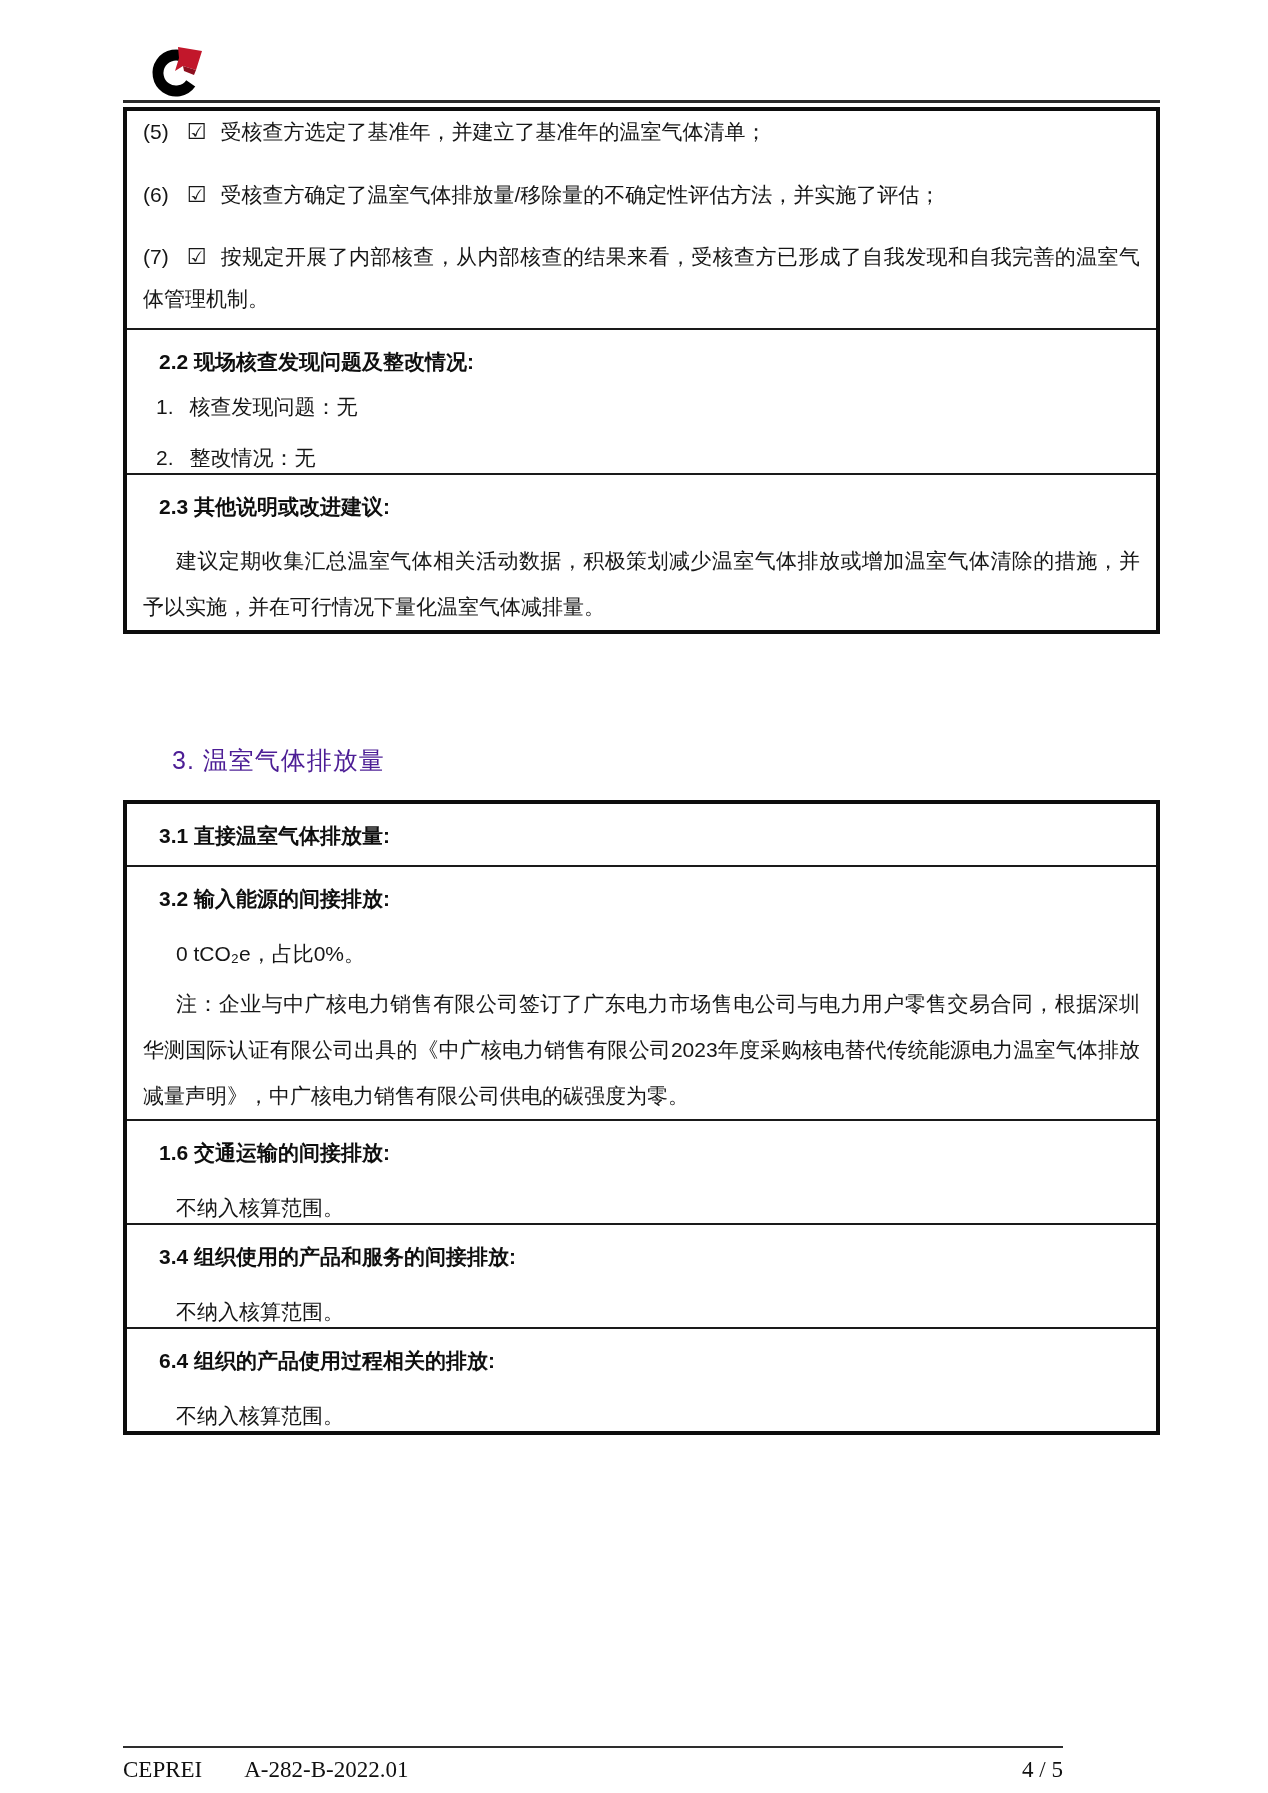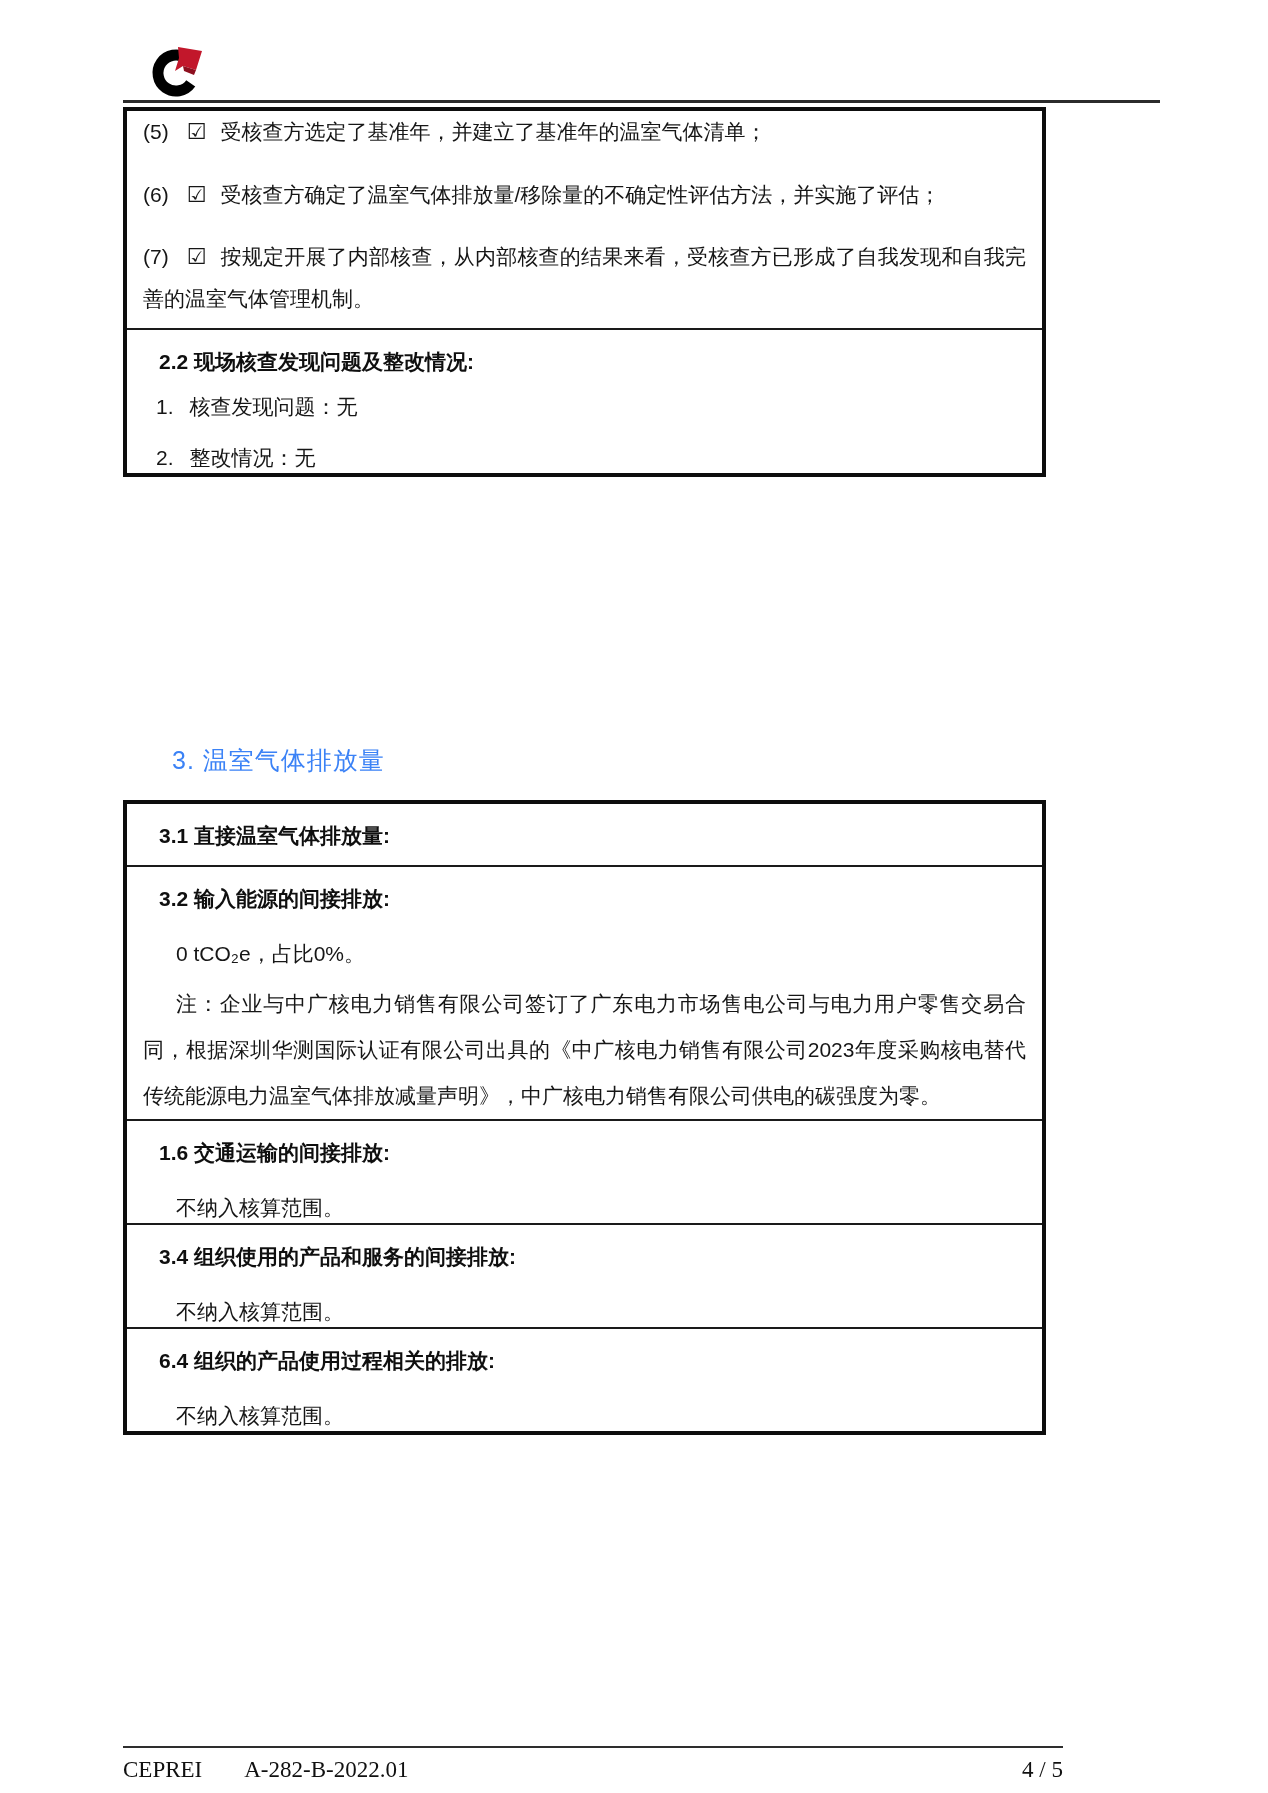--- a/index.html
+++ b/index.html
@@ -7,21 +7,21 @@
     width:1268px;height:1793px;position:relative;background:#ffffff;
     font-family:"Liberation Sans","DejaVu Sans",sans-serif;
     color:#161616;
   }
   
   .logo{position:absolute;top:44px;left:128px;display:flex;align-items:flex-end;gap:16px;flex-direction:column;}
   .logo-text{font-size:30px;font-weight:bold;letter-spacing:8px;color:#0a0a0a;}
   .header-rule{position:absolute;left:123px;top:100px;width:1037px;height:3px;background:#2b2b2b;}
 
   
-  .cbox{position:absolute;left:123px;width:923px;box-sizing:border-box;
+  .cbox{position:absolute;left:123px;width:1037px;box-sizing:border-box;
         border:4px solid #0d0d0d;background:#fff;}
   .box1{top:107px;}
   .box2{top:800px;}
   .cbox section{padding:0 16px;}
   .cbox section + section{border-top:2px solid #1a1a1a;}
 
   h3{font-size:21px;font-weight:bold;margin:16px;line-height:31px;color:#0f0f0f;}
   p{margin:0;font-size:21px;line-height:31px;}
   .para{line-height:46px;text-align:justify;text-indent:33px;}
 
@@ -40,21 +40,21 @@
   .nitem{margin:0 0 20px 13px;}
   .nitem:last-child{margin-bottom:0;}
   .nitem .inum{margin-right:16px;}
 
   
   .sec-23{padding-top:16px;padding-bottom:52px;}
   .sec-23 h3{margin-bottom:16px;}
 
   
   .s3-title{position:absolute;left:172px;top:744px;font-size:25px;font-weight:normal;
-            margin:0;color:#3b82f6;letter-spacing:1px;}
+            margin:0;color:#4c1d95;letter-spacing:1px;}
 
   
   .sub{padding-top:16px;padding-bottom:18px;}
   .sub h3{margin-bottom:14px;}
   .sub .vline{margin-bottom:12px;}
   .sub31{padding-bottom:22px;}
   .sub32{padding-bottom:6px;}
   .sub33,.sub34,.sub35{padding-bottom:24px;}
   .plain{line-height:31px;text-indent:33px;margin-top:24px;}
   .note{margin-top:10px;}
@@ -97,20 +97,24 @@
   <section class="sec-22">
     <h3>2.2 现场核查发现问题及整改情况:</h3>
     <p class="nitem">
       <span class="inum">1.</span><span>核查发现问题：无</span>
     </p>
     <p class="nitem">
       <span class="inum">2.</span><span>整改情况：无</span>
     </p>
   </section>
 
+  <section class="sec-23">
+    <h3>2.3 其他说明或改进建议:</h3>
+    <p class="para">建议定期收集汇总温室气体相关活动数据，积极策划减少温室气体排放或增加温室气体清除的措施，并予以实施，并在可行情况下量化温室气体减排量。</p>
+  </section>
 
 </div>
 
 <h2 class="s3-title">3. 温室气体排放量</h2>
 
 <div class="cbox box2">
 
   <section class="sub sub31">
     <h3>3.1 直接温室气体排放量:</h3>
   </section>

